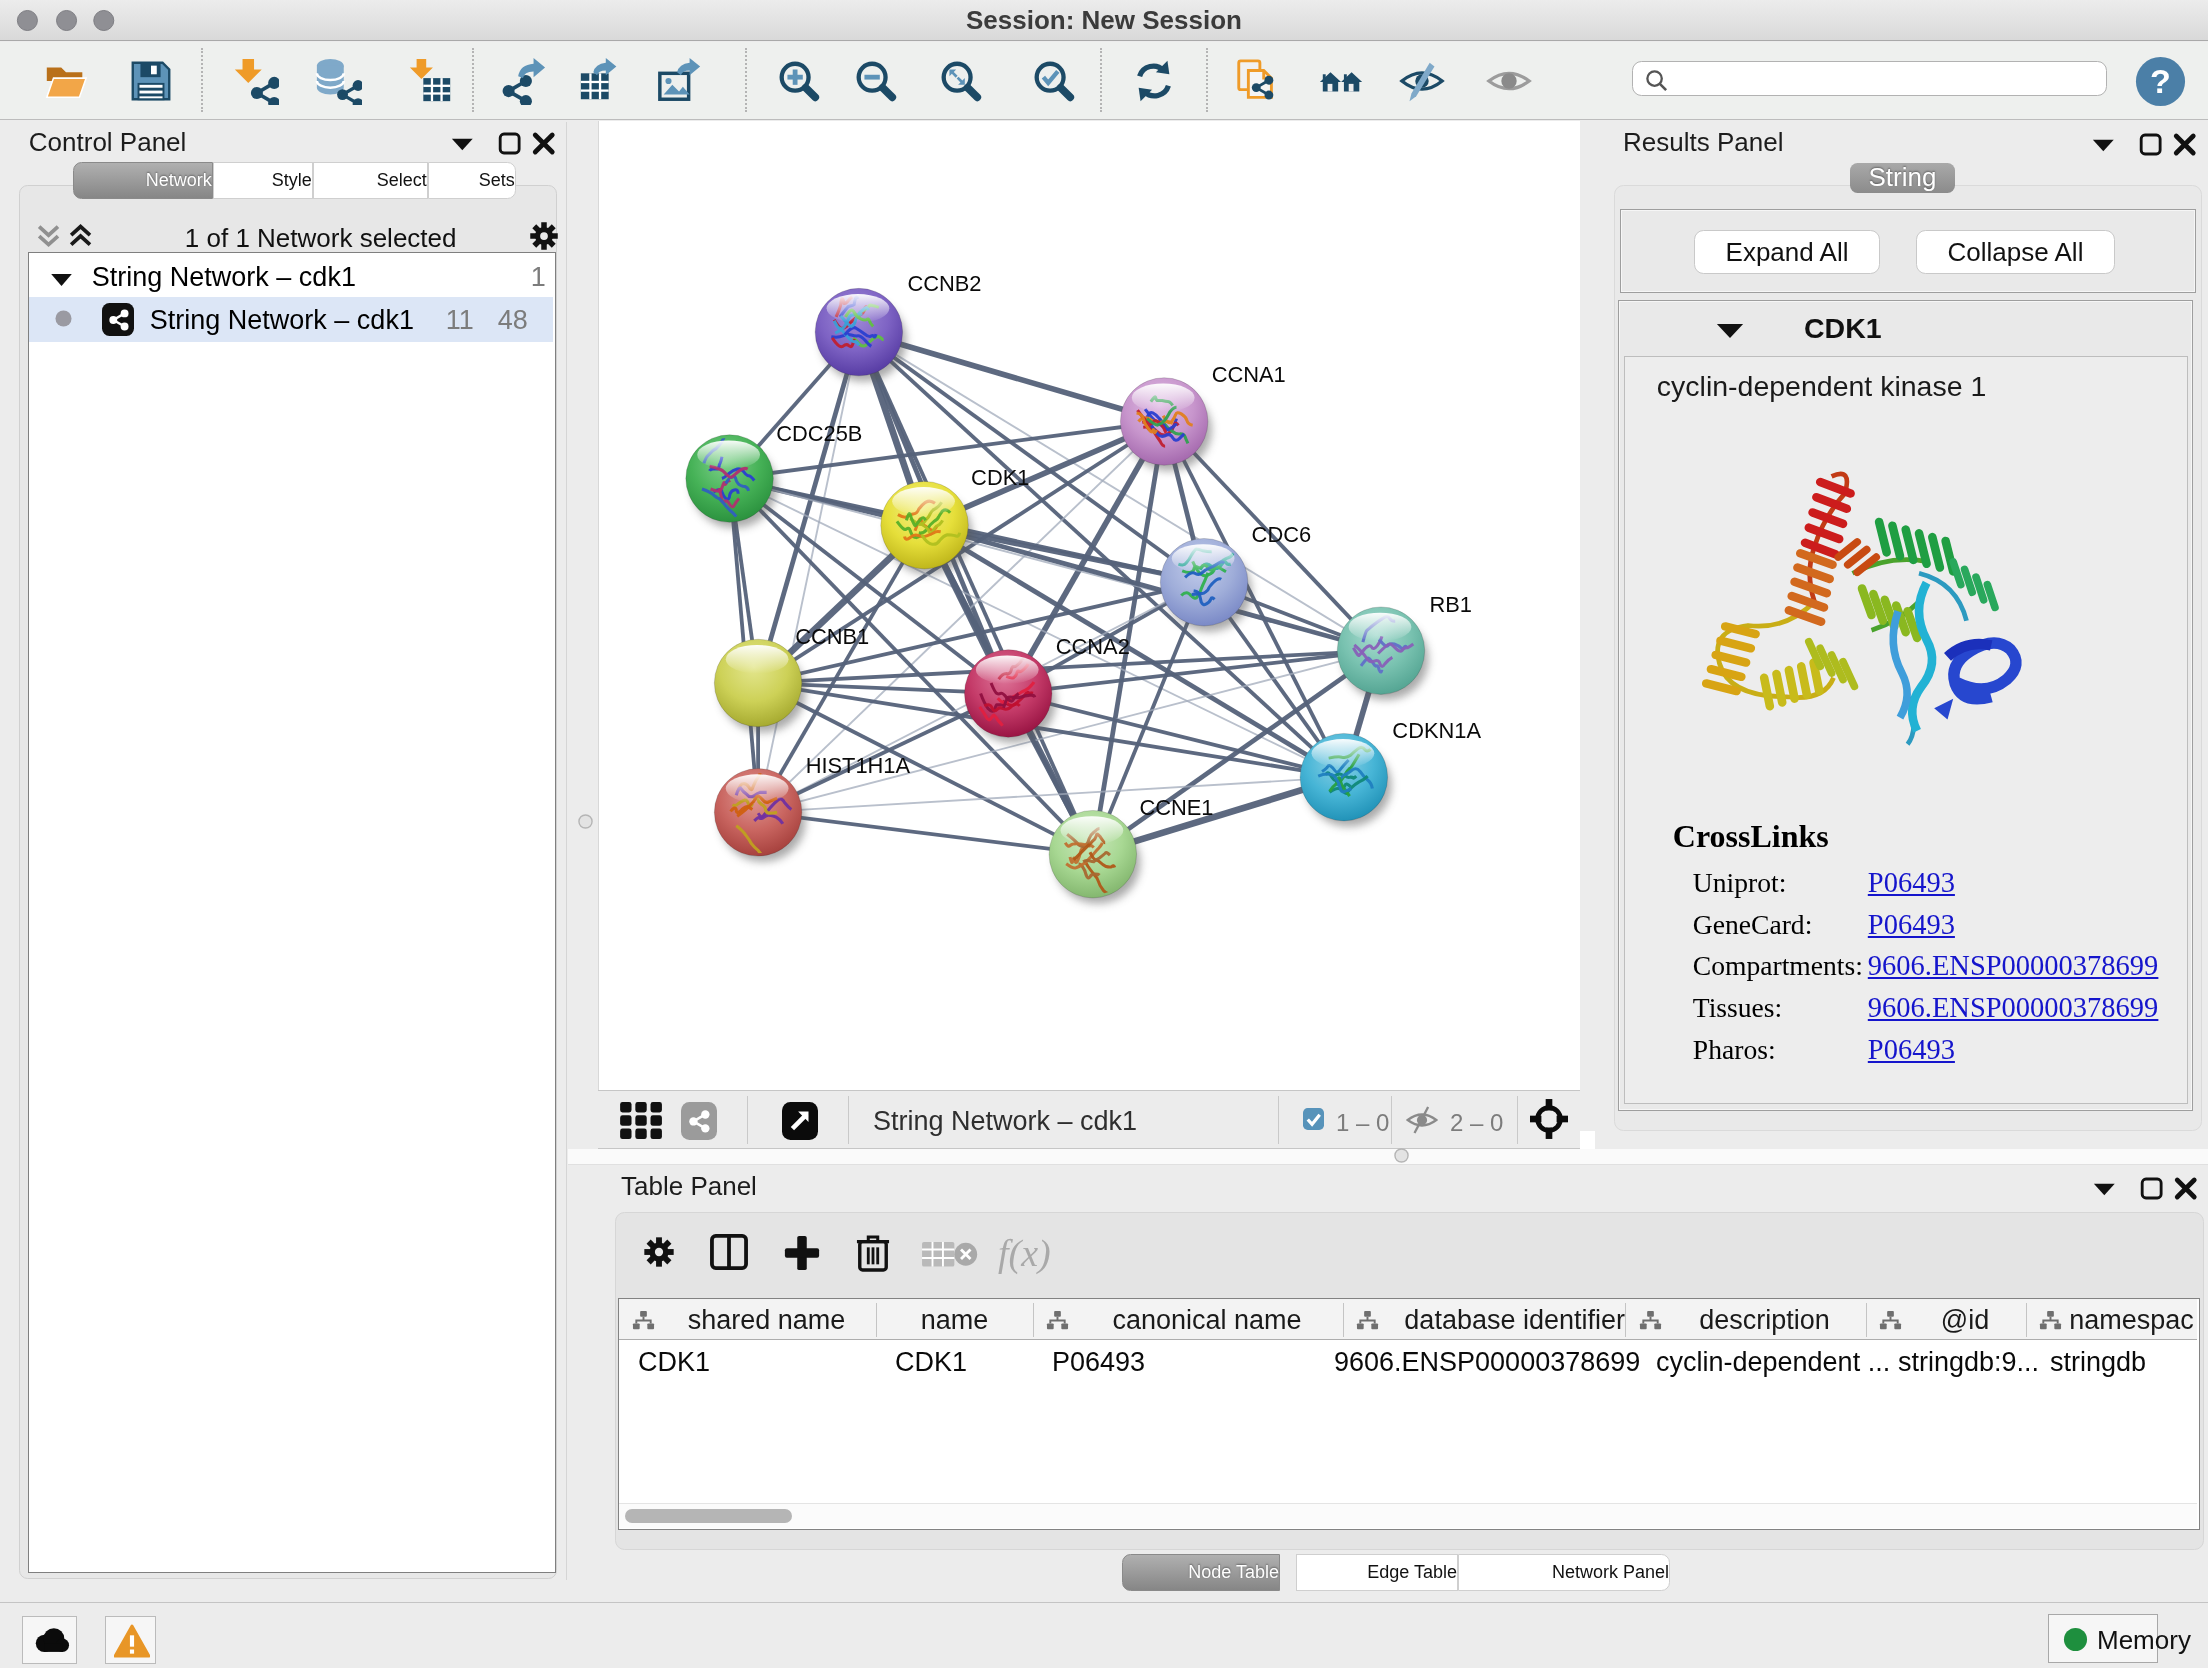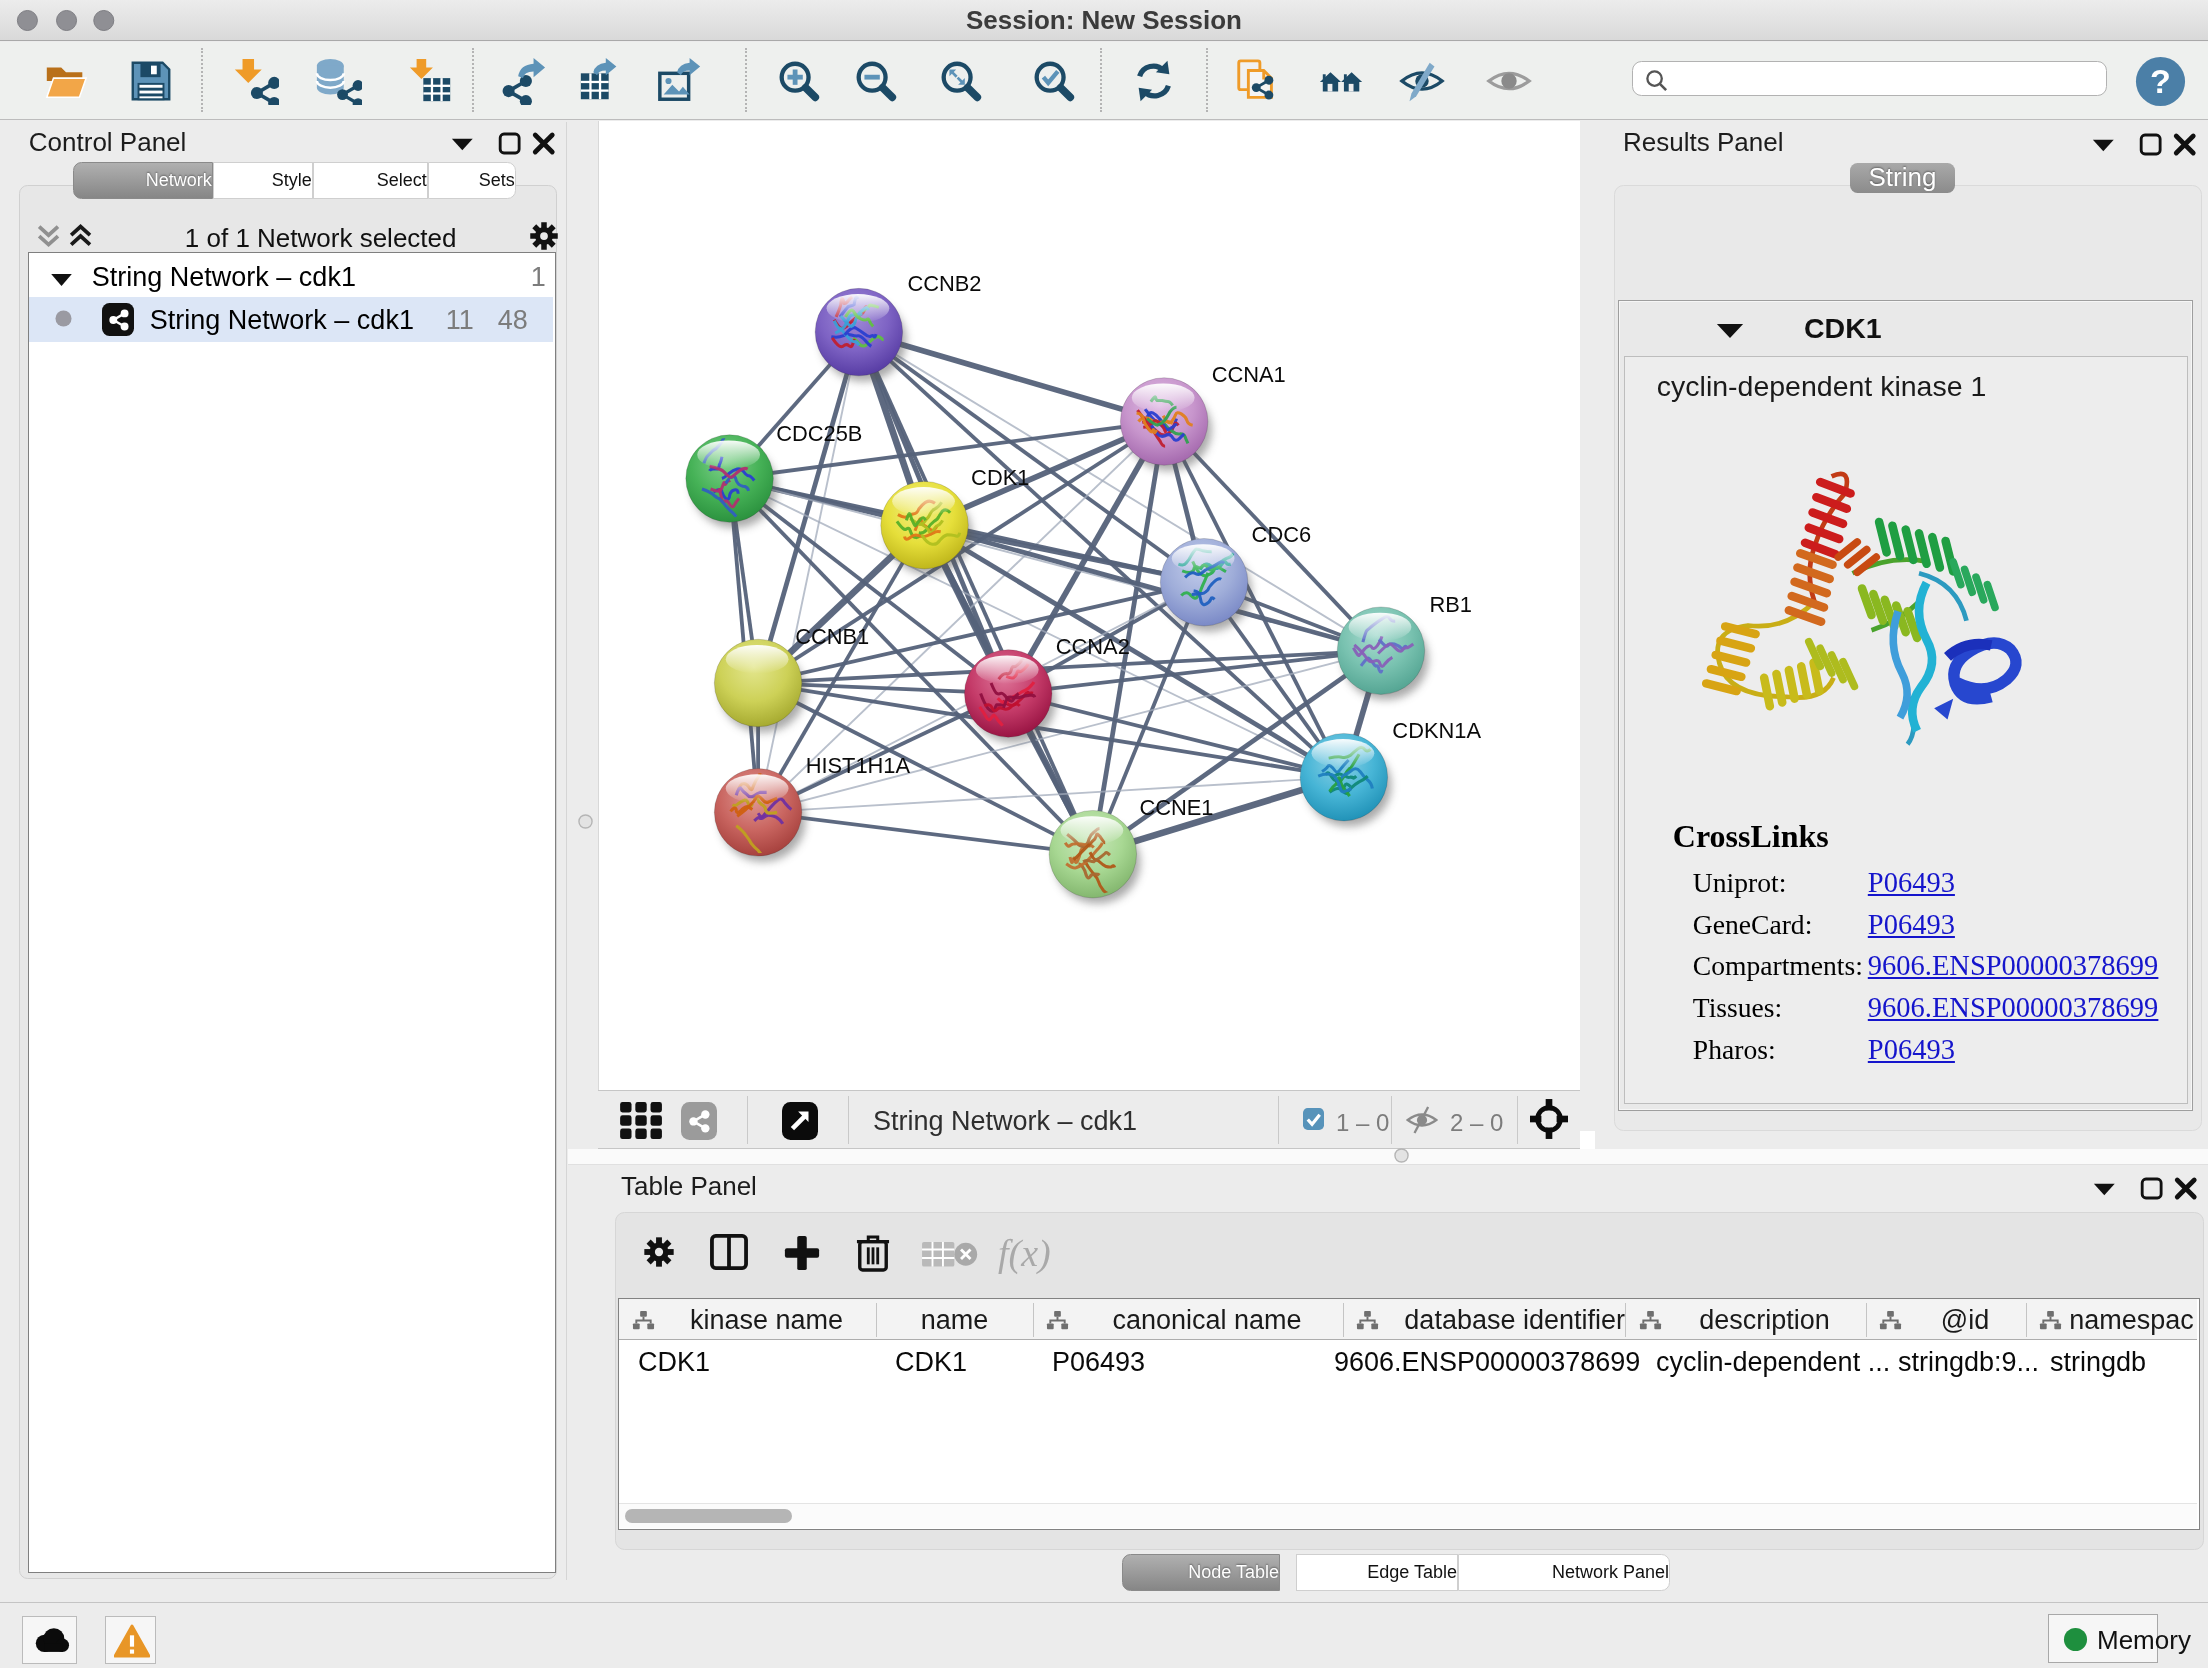--- a/index.html
+++ b/index.html
@@ -653,20 +653,26 @@
       <rect x="53" y="3" width="20" height="20" rx="4" fill="none" stroke="#111" stroke-width="3"></rect>
       <g stroke="#111" stroke-width="5" stroke-linecap="round">
         <line x1="90" y1="4" x2="108" y2="22"></line>
         <line x1="108" y1="4" x2="90" y2="22"></line>
       </g>
     </svg>
 <div class="abs" style="left:34px;top:64px;width:588px;height:946px;background:#e9e9e9;border:1px solid #dadada;border-radius:9.5px"></div>
 <div class="abs" style="left:270px;top:42px;width:105px;height:29.5px;border-radius:7.6px;
 background:linear-gradient(#a9a9a9,#8b8b8b);color:#fff;font-size:26px;text-align:center;line-height:28.5px;
 text-shadow:0 -1px 1.9px rgba(0,0,0,.4)">String</div>
+<div class="abs" style="left:40px;top:88px;width:576px;height:84px;border:1px solid #9e9e9e;box-shadow:inset 0 0 0 1px #f6f6f6">
+<div class="abs" style="left:73px;top:20px;width:186px;height:44px;background:#fff;border:1px solid #c9c9c9;border-radius:9.5px;
+font-size:26px;text-align:center;line-height:42px;color:#111">Expand All</div>
+<div class="abs" style="left:295px;top:20px;width:199px;height:44px;background:#fff;border:1px solid #c9c9c9;border-radius:9.5px;
+font-size:26px;text-align:center;line-height:42px;color:#111">Collapse All</div>
+    </div>
 <div class="abs" style="left:38px;top:179px;width:575px;height:811px;border:1px solid #9e9e9e;box-shadow:inset 0 0 0 1px #f6f6f6">
 <svg class="abs" style="left:96px;top:21px" width="30" height="17" viewBox="0 0 32 18">
         <path d="M2 2 l28 0 -14 15 Z" fill="#111"></path>
       </svg>
 <div class="abs" style="left:185px;top:11.4px;font-size:28.5px;font-weight:bold;color:#111">CDK1</div>
 <div class="abs" style="left:4.8px;top:55px;width:564px;height:748px;background:#ededed;border:1px solid #bdbdbd">
 <div class="abs" style="left:32px;top:13.3px;font-size:28.5px;color:#1a1a1a">cyclin-dependent kinase 1</div>
 <svg width="361" height="314" style="position:absolute;left:47px;top:102px" viewBox="0 0 380 330">
           <g fill="none">
             <path d="M168 18 Q190 8 182 36 Q160 60 150 92 Q140 120 150 150" stroke="#c23b16" stroke-width="5" fill="none"></path>
@@ -803,21 +809,21 @@
 <svg style="position:absolute;left:13.3px;top:9.5px" width="23" height="23" viewBox="0 0 24 24">
         <g fill="#6f6f6f">
           <rect x="8.5" y="2" width="7" height="6" rx="1"></rect>
           <rect x="1" y="15" width="7" height="6" rx="1"></rect>
           <rect x="16" y="15" width="7" height="6" rx="1"></rect>
         </g>
         <g stroke="#6f6f6f" stroke-width="2" fill="none">
           <path d="M12 8 v4 M4.5 15 v-3 h15 v3"></path>
         </g>
       </svg>
-<div class="abs" style="left:38px;top:5.7px;width:219px;text-align:center;font-size:27px;color:#1a1a1a">kinase name</div>
+<div class="abs" style="left:38px;top:5.7px;width:219px;text-align:center;font-size:27px;color:#1a1a1a">shared name</div>
 <div class="vsep" style="left:257px;top:3.8px;height:34px;background:#c4c4c4"></div>
 <div class="abs" style="left:257px;top:5.7px;width:157px;text-align:center;font-size:27px;color:#1a1a1a">name</div>
 <div class="vsep" style="left:414px;top:3.8px;height:34px;background:#c4c4c4"></div>
 <svg style="position:absolute;left:427px;top:9.5px" width="23" height="23" viewBox="0 0 24 24">
         <g fill="#6f6f6f">
           <rect x="8.5" y="2" width="7" height="6" rx="1"></rect>
           <rect x="1" y="15" width="7" height="6" rx="1"></rect>
           <rect x="16" y="15" width="7" height="6" rx="1"></rect>
         </g>
         <g stroke="#6f6f6f" stroke-width="2" fill="none">

